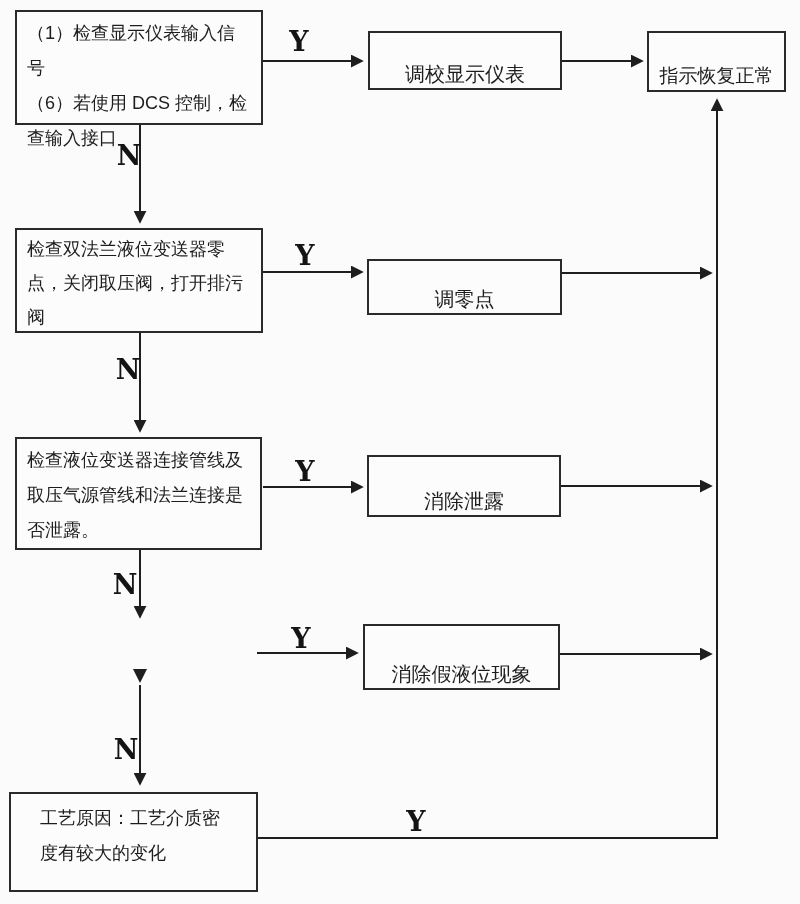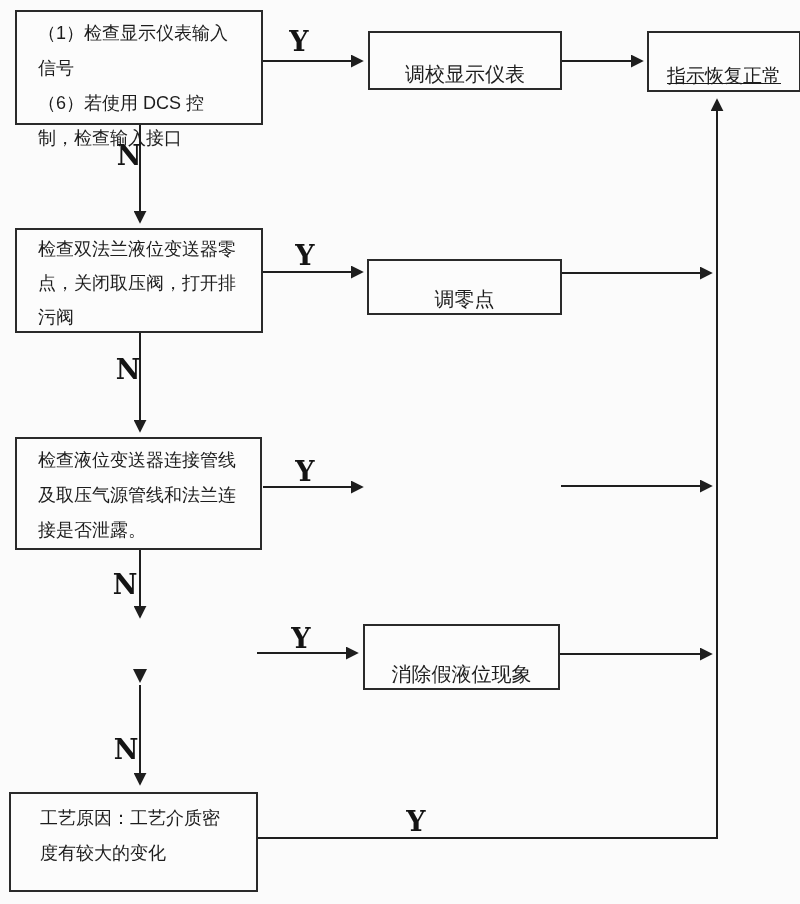--- a/index.html
+++ b/index.html
@@ -4,21 +4,21 @@
 <style>
   html,body{margin:0;padding:0;}
   body{background:#fbfbfb;font-family:"Liberation Sans",sans-serif;}
   .stage{position:relative;width:800px;height:904px;background:#fbfbfb;overflow:hidden;}
   .wires{position:absolute;left:0;top:0;z-index:1;}
   .node{
     position:absolute;z-index:2;box-sizing:border-box;
     border:2px solid #2a2a2a;background:#fcfcfc;color:#1d1d1d;
     font-size:18px;
   }
-  .node.left-text{padding:4px 21px;line-height:35px;text-align:left;}
+  .node.left-text{padding:4px 10px;line-height:35px;text-align:left;}
   .node.center-text{display:flex;align-items:flex-end;justify-content:center;text-align:center;font-size:20px;line-height:1.2;padding:2px 6px;}
   .elabel{
     position:absolute;z-index:3;width:30px;text-align:center;line-height:1;
     font-family:"DejaVu Serif",serif;font-weight:700;font-size:27px;color:#141414;
   }
 </style>
 </head>
 <body>
 
 <div class="stage">
@@ -47,33 +47,36 @@
     </g>
   </svg>
 
   <div class="node left-text" style="left:15px;top:10px;width:248px;height:115px;">
     <span>（1）检查显示仪表输入信号</span><br>
     <span>（6）若使用 DCS 控制，检查输入接口</span>
   </div>
   <div class="node center-text" style="left:368px;top:31px;width:194px;height:59px;">
     <span>调校显示仪表</span>
   </div>
-  <div class="node center-text" style="left:647px;top:31px;width:154px;height:61px;font-size:19px;text-decoration:underline;">
+  <div class="node center-text" style="left:647px;top:31px;width:139px;height:61px;font-size:19px;">
     <span>指示恢复正常</span>
   </div>
 
   <div class="node left-text" style="left:15px;top:228px;width:248px;height:105px;padding-top:2px;line-height:34px;">
     <span>检查双法兰液位变送器零点，关闭取压阀，打开排污阀</span>
   </div>
   <div class="node center-text" style="left:367px;top:259px;width:195px;height:56px;">
     <span>调零点</span>
   </div>
 
   <div class="node left-text" style="left:15px;top:437px;width:247px;height:113px;">
     <span>检查液位变送器连接管线及取压气源管线和法兰连接是否泄露。</span>
+  </div>
+  <div class="node center-text" style="left:367px;top:455px;width:194px;height:62px;">
+    <span>消除泄露</span>
   </div>
 
   <div class="node center-text" style="left:363px;top:624px;width:197px;height:66px;">
     <span>消除假液位现象</span>
   </div>
 
   <div class="node left-text" style="left:9px;top:792px;width:249px;height:100px;padding:8px 29px;font-family:Liberation Mono, monospace;">
     <span>工艺原因：工艺介质密度有较大的变化</span>
   </div>
 

